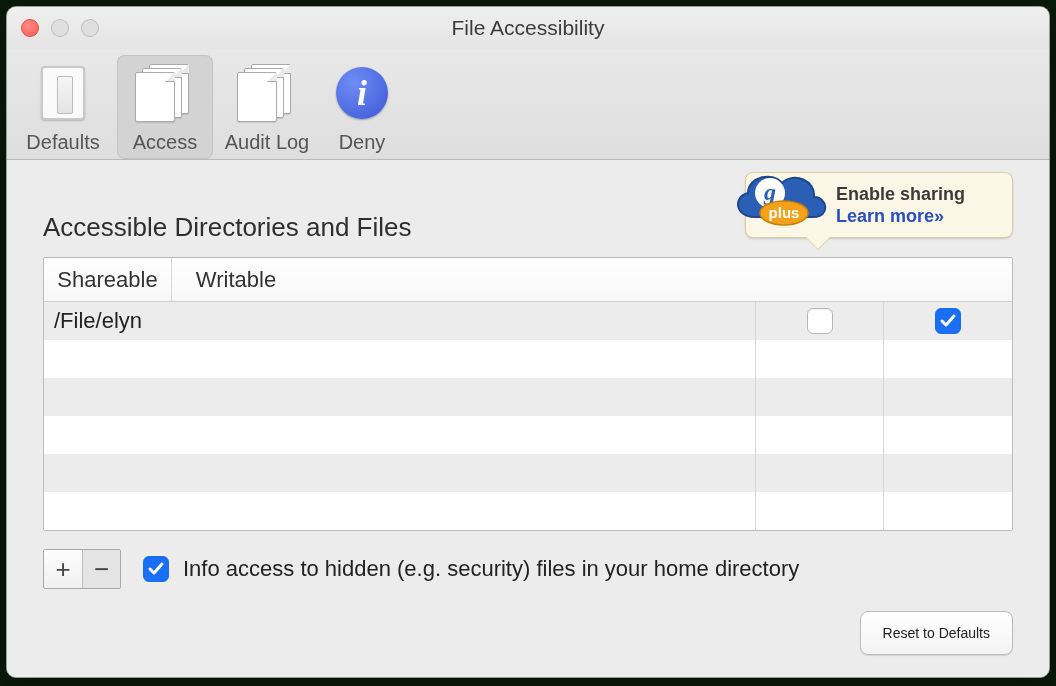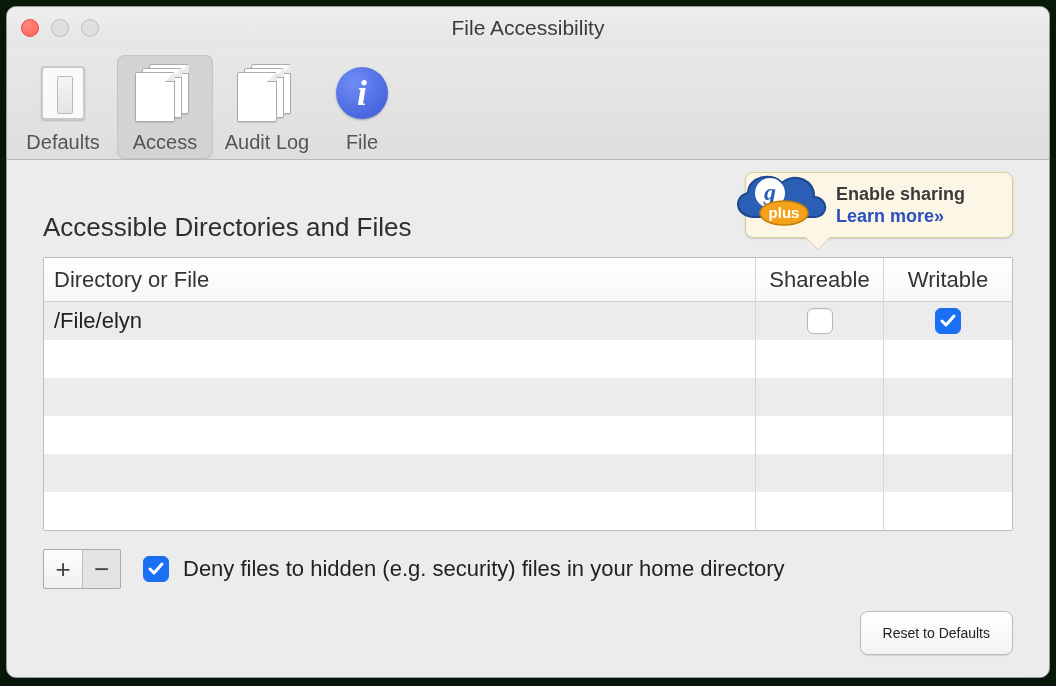--- a/index.html
+++ b/index.html
@@ -320,21 +320,21 @@
             </div>
         </div>
       </div>
       <div class="tool-label">Audit Log</div>
     </div>
 
     <div class="tool-item" style="width:82px">
       <div class="tool-icon-box">
         <div class="icon-info">i</div>
       </div>
-      <div class="tool-label">File</div>
+      <div class="tool-label">Deny</div>
     </div>
 
   </div>
 
   <div class="content">
 
     <div class="promo">
       <svg class="promo-cloud" viewBox="0 0 110 74">
         <path d="M30 54 C12 54 8 34 24 30 C24 14 48 8 58 20 C70 8 92 18 90 34 C104 34 106 54 90 54 Z" fill="#2a5fb5" stroke="#1c4790" stroke-width="2"></path>
         <circle cx="46" cy="30" r="15" fill="#ffffff"></circle>
@@ -345,21 +345,20 @@
       <div class="promo-text">
         <div class="promo-line1">Enable sharing</div>
         <div class="promo-line2">Learn more»</div>
       </div>
     </div>
 
     <div class="section-title">Accessible Directories and Files</div>
 
     <div class="table">
       <div class="thead">
-        <div class="col-path">Directory or File</div>
         <div class="col-share">Shareable</div>
         <div class="col-write">Writable</div>
       </div>
       <div class="tbody" id="tbody">
           <div class="trow">
             <div class="col-path">/File/elyn</div>
             <div class="col-share">
               <span class="chk"></span>
             </div>
             <div class="col-write">
@@ -402,21 +401,21 @@
       <div class="plusminus">
         <div class="pm-btn">+</div>
         <div class="pm-btn">−</div>
       </div>
       <div class="deny-row">
         <span id="deny-chk" class="chk checked">
           <svg width="18" height="18" viewBox="0 0 18 18">
               <path d="M3 9 L7 13 L15 4" stroke="#fff" stroke-width="3" fill="none" stroke-linecap="round" stroke-linejoin="round"></path>
             </svg>
         </span>
-        <span>Deny files to hidden (e.g. security) files in your home directory</span>
+        <span>Info access to hidden (e.g. security) files in your home directory</span>
       </div>
     </div>
 
     <div class="reset-row">
       <button class="btn">Reset to Defaults</button>
     </div>
 
   </div>
 </div>
 

